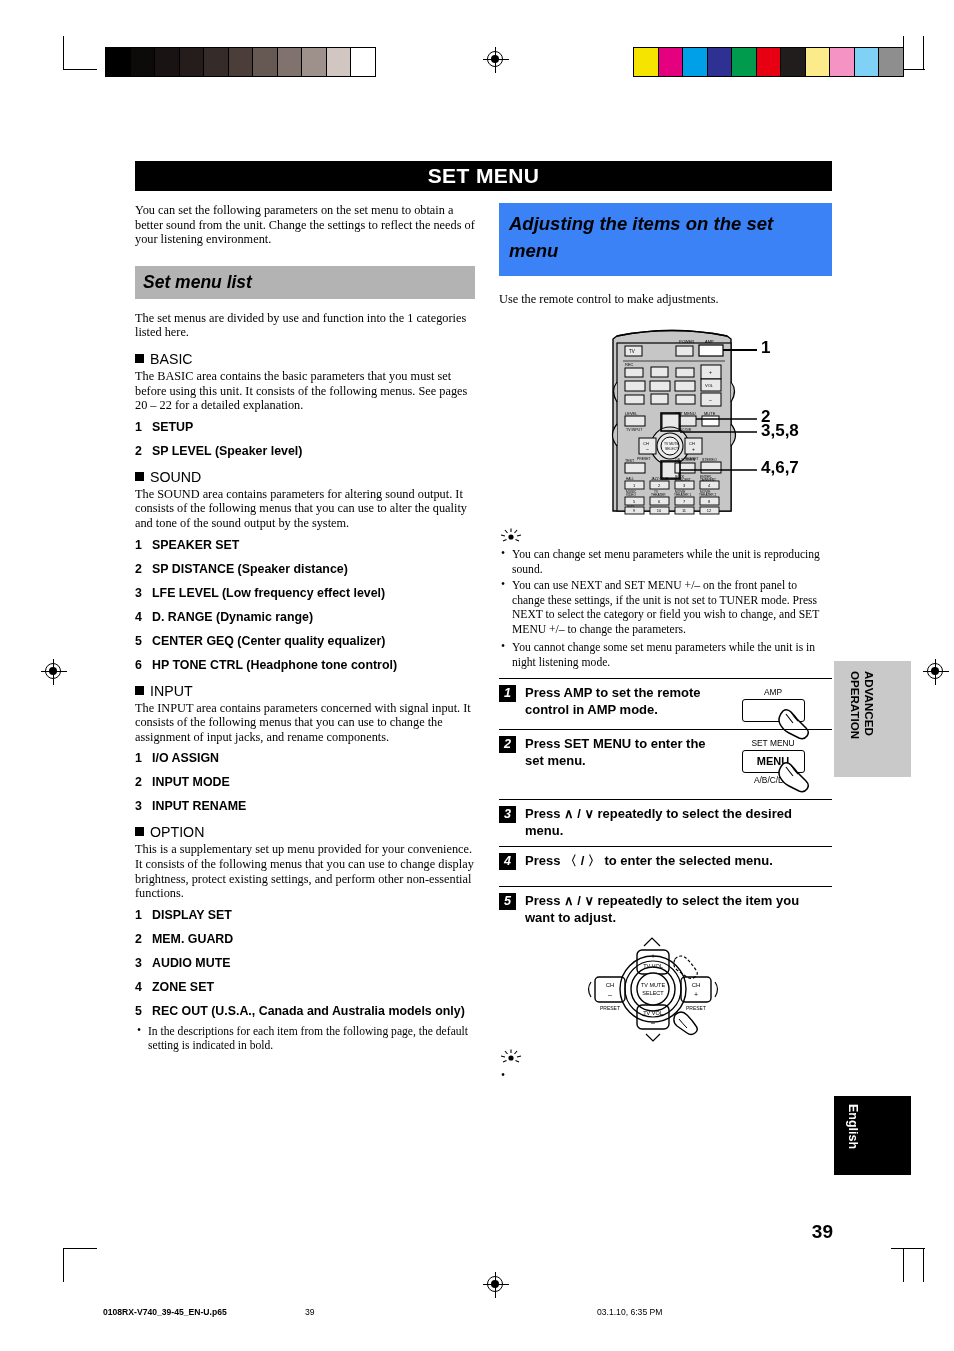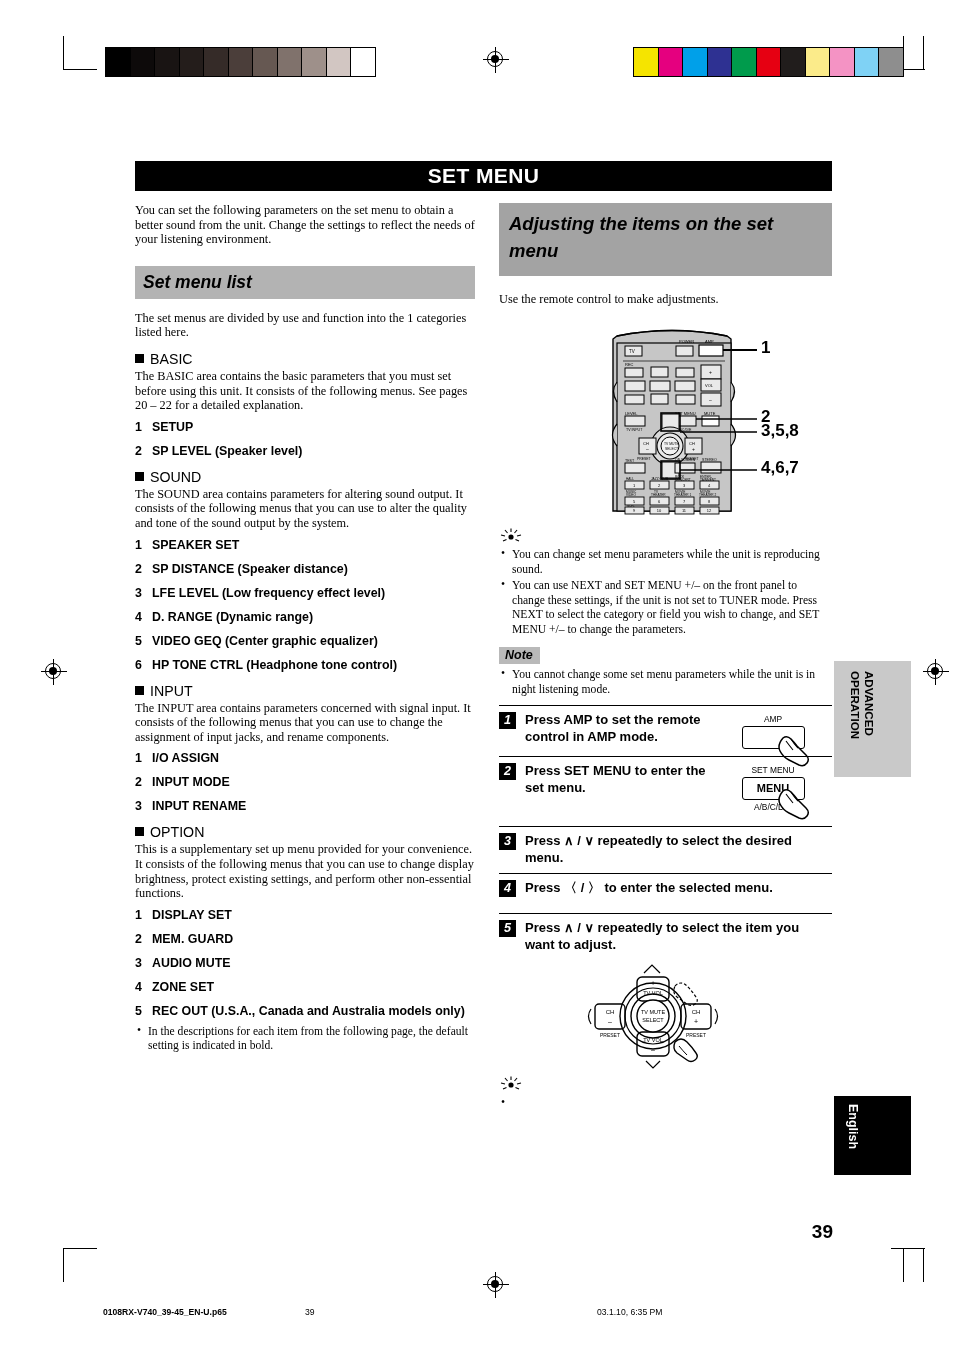--- a/index.html
+++ b/index.html
@@ -26,21 +26,21 @@
              text-align:center;line-height:30px;}
 
   
   .colL{position:absolute;left:118px;top:203px;width:340px;}
   .colR{position:absolute;left:482px;top:203px;width:333px;}
 
   p.body{font-size:12.3px;line-height:14.6px;margin:0 0 0 0;text-align:left;}
 
   .gbar{background:#b3b3b3;padding:5px 8px 6px 8px;margin:0 0 9px 0;}
   .gbar .g1{font-family:"Liberation Sans",sans-serif;font-style:italic;font-weight:bold;font-size:17.5px;line-height:22px;}
-  .gbar2{background:#a3a3a3;padding:7px 10px 9px 10px;}
+  .gbar2{background:#3b82f6;padding:7px 10px 9px 10px;}
   .gbar2 .g2{font-family:"Liberation Sans",sans-serif;font-style:italic;font-weight:bold;font-size:18.5px;line-height:27px;}
 
   h3.sec{font-family:"Liberation Sans",sans-serif;font-weight:normal;font-size:14.2px;margin:11px 0 1px 0;line-height:17px;}
   h3.sec .sq{display:inline-block;width:9px;height:9px;background:#000;margin-right:6px;vertical-align:1px;}
 
   ol.menu{list-style:none;margin:7px 0 0 0;padding:0;}
   ol.menu li{font-family:"Liberation Sans",sans-serif;font-weight:bold;font-size:12.4px;line-height:14px;
              margin:0 0 10px 0;padding-left:17px;position:relative;}
   ol.menu li .n{position:absolute;left:0;top:0;}
 
@@ -160,21 +160,21 @@
 
     <h3 class="sec">
       <span class="sq"></span><span>SOUND</span>
     </h3>
     <p class="body">The SOUND area contains parameters for altering sound output. It consists of the following menus that you can use to alter the quality and tone of the sound output by the system.</p>
     <ol class="menu">
       <li><span class="n">1</span><span>SPEAKER SET</span></li>
       <li><span class="n">2</span><span>SP DISTANCE (Speaker distance)</span></li>
       <li><span class="n">3</span><span>LFE LEVEL (Low frequency effect level)</span></li>
       <li><span class="n">4</span><span>D. RANGE (Dynamic range)</span></li>
-      <li><span class="n">5</span><span>VIDEO GEQ (Center graphic equalizer)</span></li>
+      <li><span class="n">5</span><span>CENTER GEQ (Center quality equalizer)</span></li>
       <li><span class="n">6</span><span>HP TONE CTRL (Headphone tone control)</span></li>
     </ol>
 
     <h3 class="sec">
       <span class="sq"></span><span>INPUT</span>
     </h3>
     <p class="body">The INPUT area contains parameters concerned with signal input. It consists of the following menus that you can use to change the assignment of input jacks, and rename components.</p>
     <ol class="menu">
       <li><span class="n">1</span><span>I/O ASSIGN</span></li>
       <li><span class="n">2</span><span>INPUT MODE</span></li>
@@ -349,23 +349,20 @@
           <line x1="4" y1="13" x2="7.5" y2="11.5"></line>
             <line x1="20" y1="13" x2="16.5" y2="11.5"></line>
         </g>
       </svg>
     </div>
     <ul class="dash" style="margin-top:1px;">
       <li><span class="b">•</span><span>You can change set menu parameters while the unit is reproducing sound.</span></li>
       <li><span class="b">•</span><span>You can use NEXT and SET MENU +/– on the front panel to change these settings, if the unit is not set to TUNER mode. Press NEXT to select the category or field you wish to change, and SET MENU +/– to change the parameters.</span></li>
     </ul>
 
-    <div style="margin-top:8px;">
-      <span class="noteflag">Note</span>
-    </div>
     <ul class="dash" style="margin-top:4px;">
       <li><span class="b">•</span><span>You cannot change some set menu parameters while the unit is in night listening mode.</span></li>
     </ul>
 
     <div class="steps">
 
       <div class="step">
         <div class="stepnum">1</div>
         <div class="steptxt">Press AMP to set the remote control in AMP mode.</div>
         <div class="stepart">

